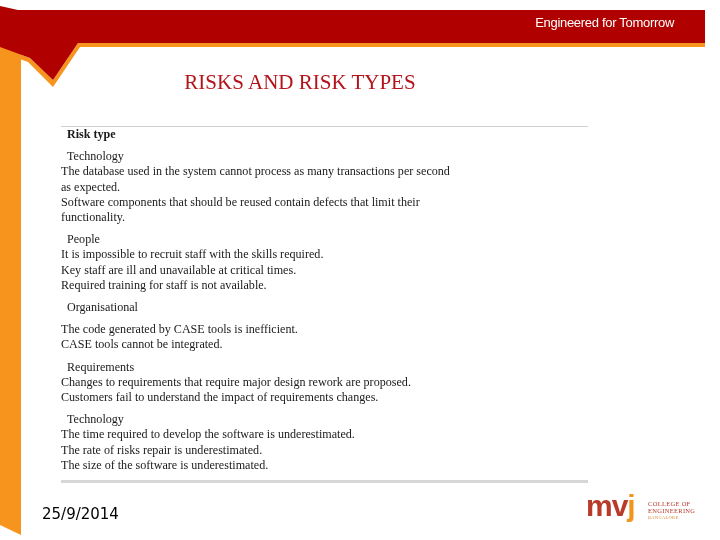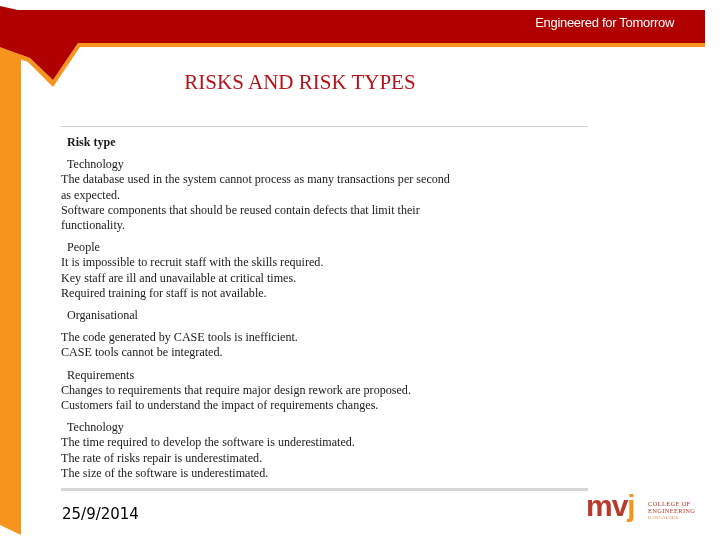--- a/index.html
+++ b/index.html
@@ -17,31 +17,31 @@
     .page-title {
       position: absolute; top: 70px; left: 0; width: 568px;
       text-align: center;
       font-family: "Liberation Serif", serif;
       font-size: 21px; color: #b3141a; margin-left: 16px;
     }
     .risk-table {
       position: absolute; left: 61px; top: 126px; width: 527px;
       border-top: 1px solid #cfcfcf;
       border-bottom: 3px solid #d6d6d6;
-      padding-top: 8px; padding-bottom: 7px;
+      padding-bottom: 7px;
     }
     .row { display: flex; font-size: 12.1px; line-height: 15.2px; color: #1a1a1a; }
     .row + .row { margin-top: 7px; flex-direction: column; }
     .row.head { font-weight: bold; margin-bottom: 0; }
     .col-type { width: 101px; padding-left: 6px; flex: none; }
     .col-risks { flex: 1; }
     .col-risks .line { display: block; }
     .date {
       position: absolute; left: 42px; top: 505px;
-      font-family: "DejaVu Sans", sans-serif; font-size: 15px; color: #000000; margin-left: 20px;
+      font-family: "DejaVu Sans", sans-serif; font-size: 15px; color: #000000;
     }
     .logo { position: absolute; left: 586px; top: 491px; width: 110px; height: 36px; text-decoration: underline; }
     .logo-mark {
       position: absolute; left: 0; top: 0;
       font-family: "Liberation Sans", sans-serif; font-weight: bold;
       font-size: 30px; line-height: 30px; letter-spacing: -1px;
     }
     .logo-mark .mv { color: #b73a2a; }
     .logo-mark .j { color: #f0961e; }
     .logo-text {

